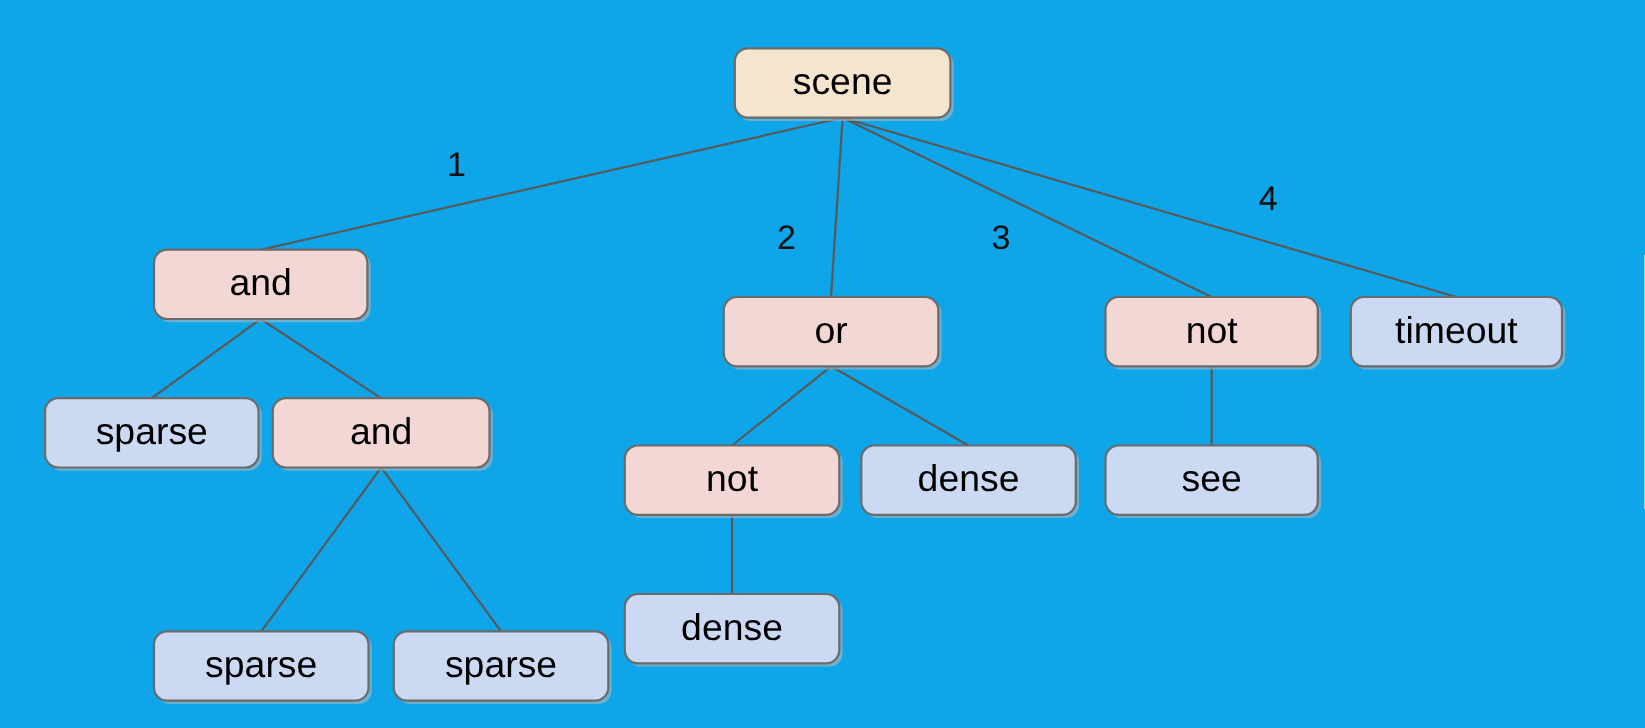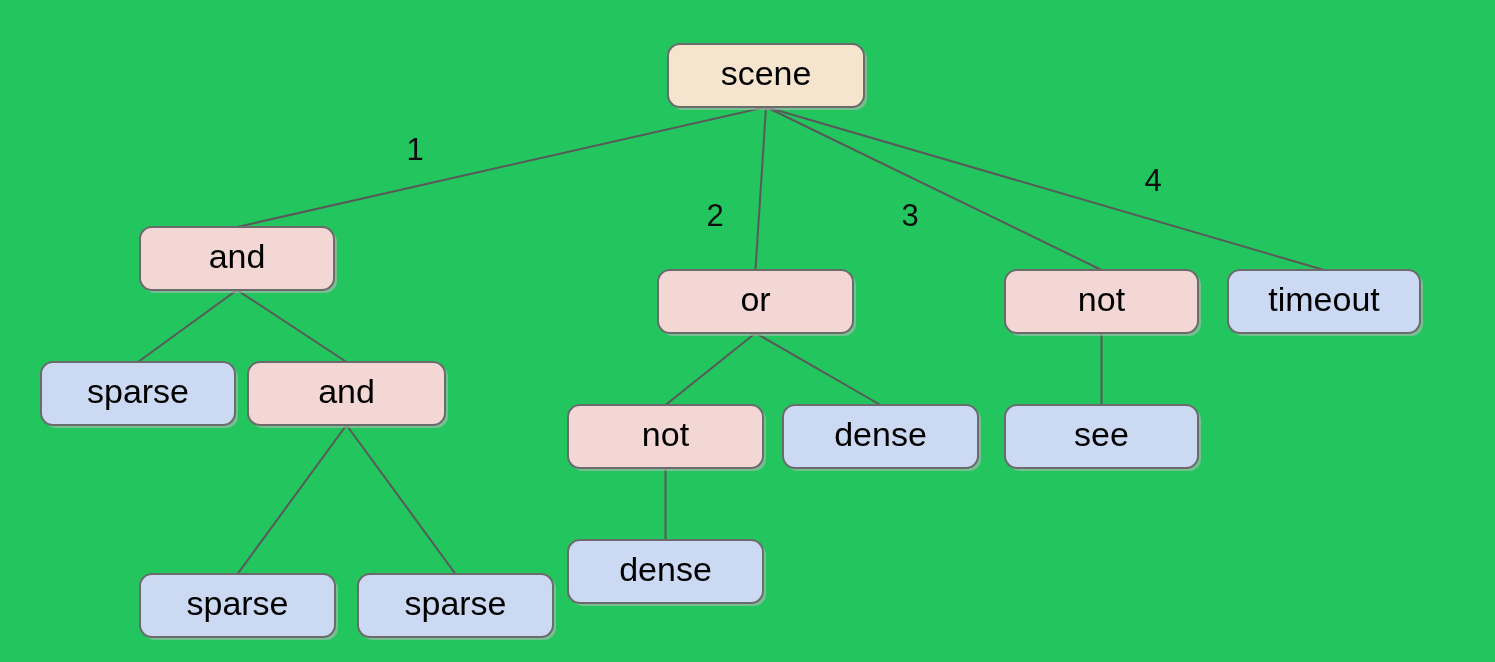--- a/index.html
+++ b/index.html
@@ -7,21 +7,21 @@
     padding: 0;
     background: #ffffff;
   }
   body {
     font-family: "Liberation Sans", sans-serif;
   }
   #canvas {
     position: relative;
     width: 1495px;
     height: 662px;
-    background: #22c55e;
+    background: #0ea5e9;
     overflow: hidden;
   }
   svg.tree {
     position: absolute;
     left: 0;
     top: 0;
     width: 1495px;
     height: 662px;
   }
   .edge {

